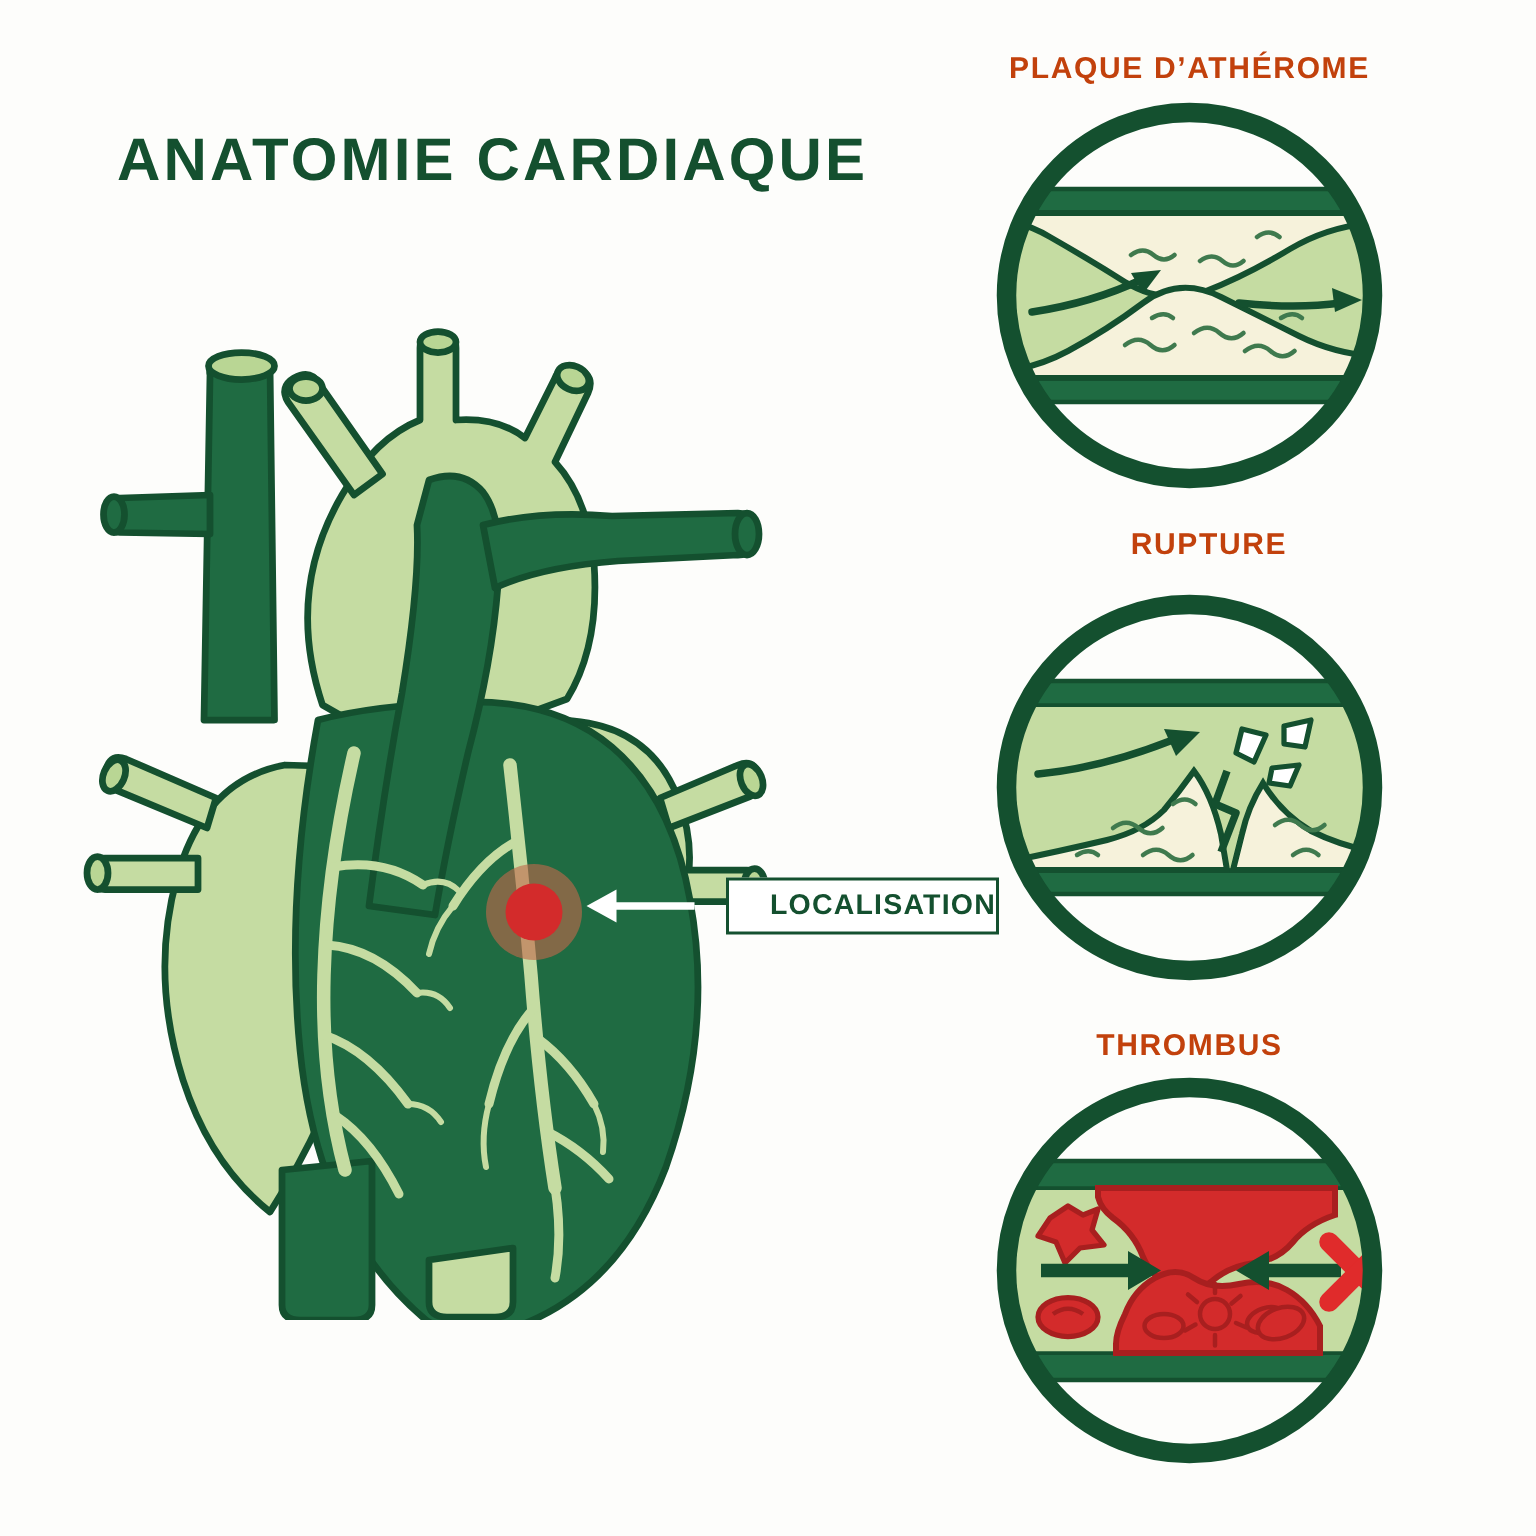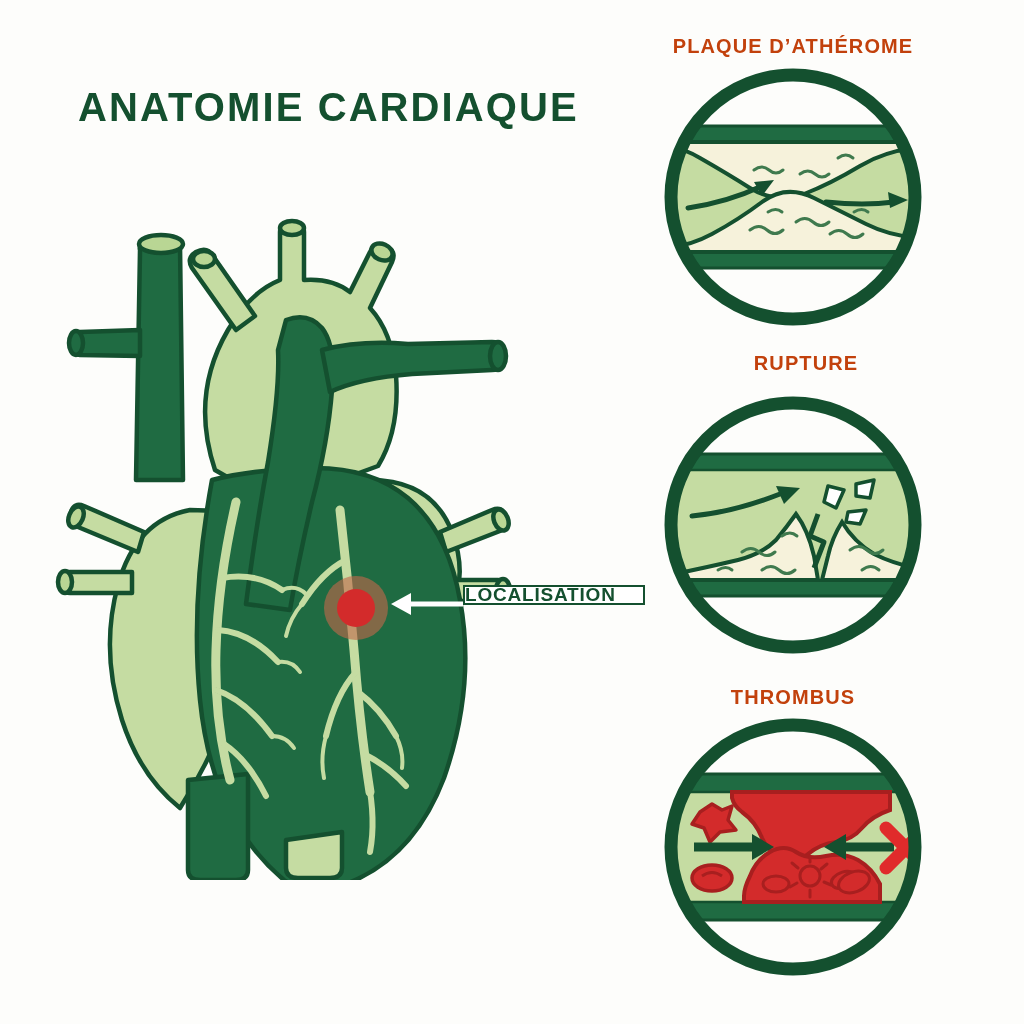--- a/index.html
+++ b/index.html
@@ -51,30 +51,30 @@
     position: absolute;
     width: 270px;
     height: 270px;
   }
   #circle-1 { left: 658px; top: 62px; }
   #circle-2 { left: 658px; top: 390px; }
   #circle-3 { left: 658px; top: 712px; }
 
   .callout-box {
     position: absolute;
-    left: 463px;
+    left: 484px;
     top: 585px;
     width: 182px;
-    height: 20px;
+    height: 38px;
     background: #ffffff;
     border: 2.5px solid #14502f;
     box-sizing: border-box;
     display: flex;
     align-items: center;
-    justify-content: flex-start;
+    justify-content: flex-end;
   }
   .callout-text {
     font-size: 19px;
     font-weight: 700;
     letter-spacing: 0.8px;
     color: #14502f;
     white-space: nowrap;
   }
   .callout-arrow {
     position: absolute;

